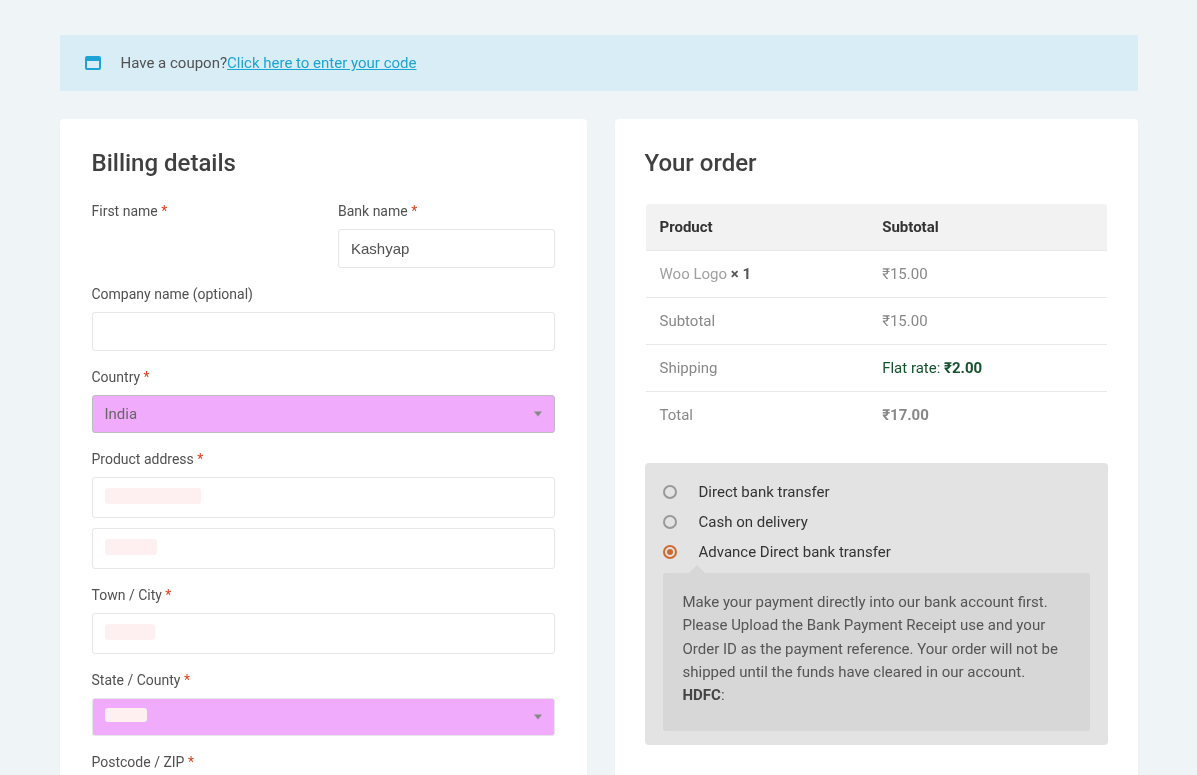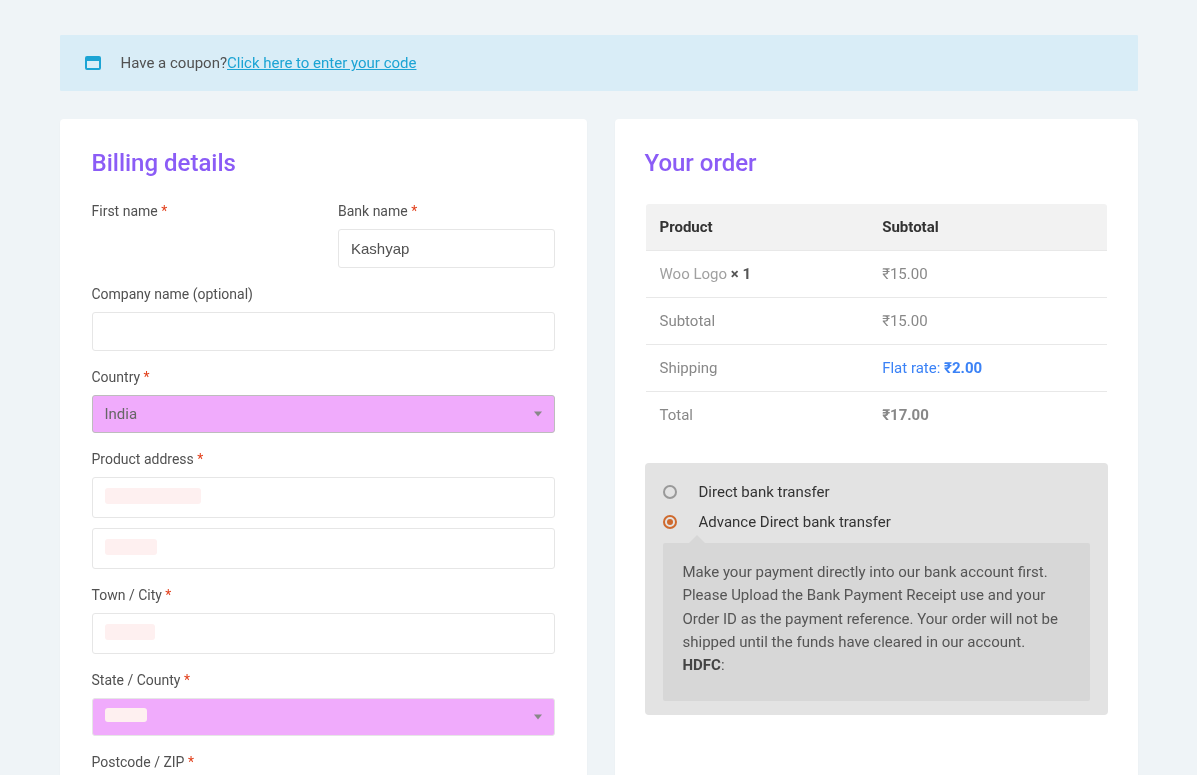--- a/index.html
+++ b/index.html
@@ -6,42 +6,42 @@
 body { font-family: -apple-system, BlinkMacSystemFont, "Segoe UI", Roboto, Arial, sans-serif; background: #eff4f7; color: #515151; font-size: 14px; }
 .page { max-width: 1170px; margin: 0 auto; padding: 35px 46px 0; }
 .coupon-bar { background: #d9edf7; border: 1px solid #d9edf7; border-radius: 1px; padding: 18px 24px; display: flex; align-items: center; margin-bottom: 28px; color: #515151; font-size: 15px; }
 .coupon-bar .icon { width: 16px; height: 14px; border: 2px solid #1ca4d4; border-radius: 2px; margin-right: 20px; position: relative; }
 .coupon-bar .icon::before { content: ""; position: absolute; top: 0; left: 0; right: 0; height: 3px; background: #1ca4d4; }
 .coupon-bar a { color: #1ca4d4; text-decoration: underline; }
 .cols { display: flex; gap: 28px; }
 .card { background: #fff; border-radius: 4px; box-shadow: 0 1px 2px rgba(0,0,0,0.04); flex: 1; }
 .card.left { padding: 30px 32px 40px; max-width: 530px; }
 .card.right { padding: 30px 30px 40px; flex: 1; }
-h2 { font-size: 24px; font-weight: 500; color: #8b5cf6; margin-bottom: 26px; }
+h2 { font-size: 24px; font-weight: 500; color: #404040; margin-bottom: 26px; }
 .row2 { display: flex; gap: 30px; }
 .row2 > .field { flex: 1; }
 .field { margin-bottom: 18px; }
 .field label { display: block; font-size: 14px; color: #515151; margin-bottom: 10px; }
 .req { color: #e2401c; }
 .field input[type=text] { width: 100%; padding: 10px 12px; border: 1px solid #e6e6e6; border-radius: 3px; font-size: 15px; color: #515151; background:#fff; }
 .select { position: relative; width: 100%; border: 1px solid #bdbdbd; border-radius: 3px; background: #f0abfc; padding: 9px 12px; font-size: 15px; color: #666; }
 .select::after { content: ""; position: absolute; right: 12px; top: 50%; width: 0; height: 0; border-left: 4px solid transparent; border-right: 4px solid transparent; border-top: 5px solid #888; transform: translateY(-50%); }
 .select.light { border-color: #e6e6e6; }
 .redacted-input { width: 100%; padding: 10px 12px; border: 1px solid #e6e6e6; border-radius: 3px; height:41px; }
 .redacted-input .blob { display:inline-block; height:16px; background:#fef0f0; border-radius:3px; }
 .order-table { width: 100%; border-collapse: collapse; border:1px solid #e8e8e8; border-radius:4px; overflow:hidden; margin-bottom: 24px; }
 .order-table th, .order-table td { padding: 14px 14px; text-align: left; font-size: 15px; }
 .order-table thead th { background: #f2f2f2; color: #333; font-weight: 700; border-bottom: 1px solid #e8e8e8;}
 .order-table tbody td { border-bottom: 1px solid #e8e8e8; color: #888; }
 .order-table tbody tr:last-child td { border-bottom:none; }
 .order-table td.val { color: #888; }
 .order-table .strong { color:#333; font-weight:700; }
 .order-table .product-name { color:#a0a0a0; }
 .order-table .product-name b { color:#555; font-weight:700; }
-.order-table .flat { color:#3b82f6; }
+.order-table .flat { color:#14532d; }
 .payment-box { background: #e3e3e3; border-radius: 4px; padding: 20px 18px 14px; }
 .pm { display: flex; align-items: center; margin-bottom: 12px; font-size: 15px; color:#333; }
 .pm input[type=radio]{ appearance:none; width:14px; height:14px; border:2px solid #999; border-radius:50%; margin-right: 22px; position:relative; }
 .pm input[type=radio]:checked{ border-color:#cf6a2e; }
 .pm input[type=radio]:checked::after{ content:""; position:absolute; inset:2px; background:#cf6a2e; border-radius:50%; }
 .pm-desc { background: #d7d7d7; border-radius: 2px; padding: 18px 20px 24px; margin-top: 12px; position:relative; font-size:15px; color:#555; line-height:1.55; }
 .pm-desc::before { content:""; position:absolute; top:-8px; left:24px; width:0;height:0; border-left:10px solid transparent; border-right:10px solid transparent; border-bottom:10px solid #d7d7d7; }
 .pm-desc h3 { font-size: 23px; font-weight:500; color:#4a4a4a; margin:18px 0 16px; }
 .pm-desc .bankname { font-weight:700; color:#444;text-align:right; }
 </style>
@@ -133,20 +133,24 @@
           </tr>
         </tbody>
       </table>
 
       <div class="payment-box">
         <label class="pm">
           <input type="radio" name="pm" style="">
           <span>Direct bank transfer</span>
         </label>
         <label class="pm">
+          <input type="radio" name="pm" style="">
+          <span>Cash on delivery</span>
+        </label>
+        <label class="pm">
           <input type="radio" name="pm" checked="" style="">
           <span>Advance Direct bank transfer</span>
         </label>
 
         <div class="pm-desc">
           <div>Make your payment directly into our bank account first. Please Upload the Bank Payment Receipt use and your Order ID as the payment reference. Your order will not be shipped until the funds have cleared in our account.</div>
           <div><span class="bankname">HDFC</span>:</div>
 
         </div>
       </div>

